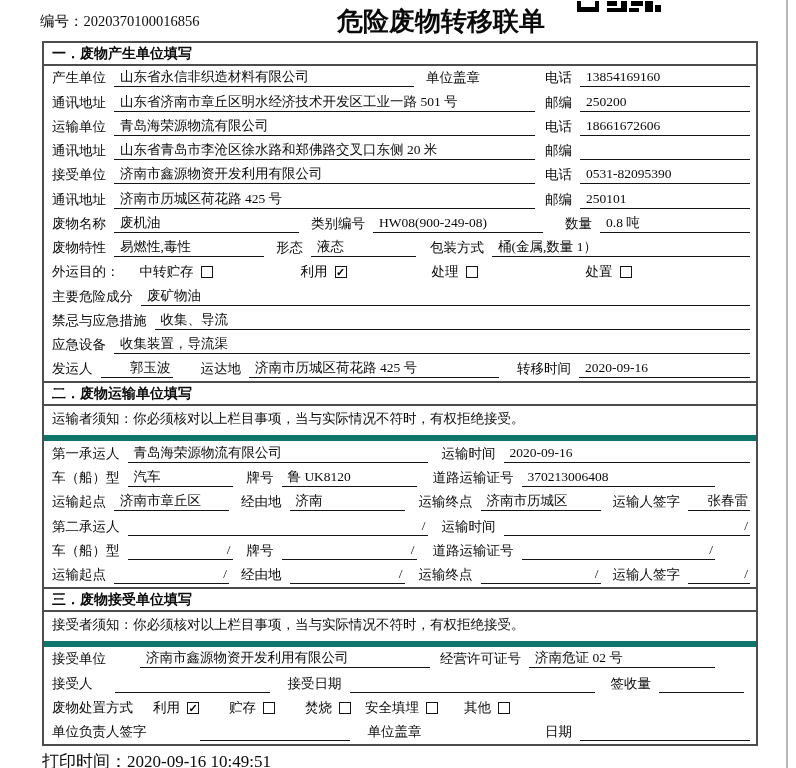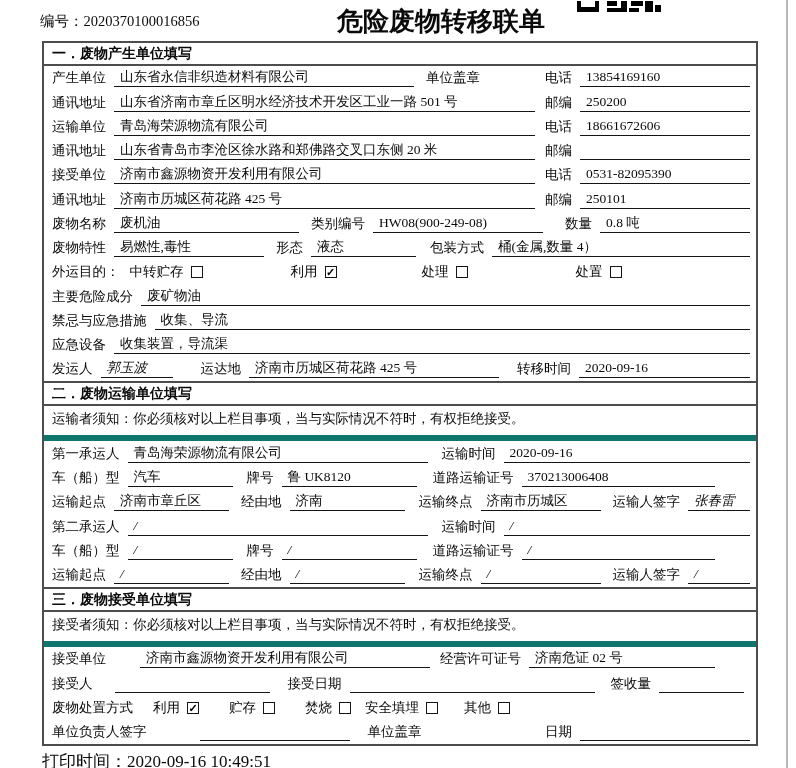--- a/index.html
+++ b/index.html
@@ -19,21 +19,21 @@
     border:2px solid #4d4d4d; display:flex; flex-direction:column; background:#fff;
   }
   .sec-header { font-weight:bold; font-size:14px; padding:2px 8px 1px; border-bottom:2px solid #4d4d4d; flex:none; }
   .sec-header.mid { border-top:2px solid #4d4d4d; }
   .notice-row { padding:4px 8px 7px; border-bottom:6px solid #0f766e; flex:none; white-space:nowrap; }
 
   .row { display:flex; align-items:flex-end; padding:0 6px 3px 8px; flex:1; min-height:0; white-space:nowrap; }
   .lbl { flex:none; margin-right:8px; }
   .val { border-bottom:1.5px solid #141414; min-height:18px; padding:0 2px 0 6px; flex:none; overflow:visible; }
   .fx  { flex:1 1 auto; }
-  .ctr { text-align:left;font-style:italic; }
+  .ctr { text-align:right; }
   .mr35 { margin-right:35px; }
   .sp  { flex:1 1 auto; }
 
   .w90{width:72px}.w105{width:105px}.w115{width:115px}.w120{width:120px}
   .w135{width:135px}.w150{width:150px}.w155{width:155px}.w170{width:170px}
   .w185{width:185px}.w240{width:250px}.w245{width:245px}
   .w285{width:300px}.w290{width:290px}.w300{width:300px}
 
   .cb-item { flex:none; display:flex; align-items:center; }
   .cb {
@@ -122,26 +122,26 @@
     <span class="lbl" style="margin-left:22px">数量</span>
     <span class="val fx">0.8 吨</span>
   </div>
 
   <div class="row">
     <span class="lbl">废物特性</span>
     <span class="val w150">易燃性,毒性</span>
     <span class="lbl" style="margin-left:12px">形态</span>
     <span class="val w105">液态</span>
     <span class="lbl" style="margin-left:14px">包装方式</span>
-    <span class="val fx">桶(金属,数量 4）</span>
+    <span class="val fx">桶(金属,数量 1）</span>
   </div>
 
   <div class="row">
     <span class="lbl">外运目的：</span>
-    <span class="cb-item" style="margin-left:2px">
+    <span class="cb-item" style="margin-left:12px">
       <span>中转贮存</span>
       <span class="cb"></span>
     </span>
     <span class="cb-item" style="margin-left:88px">
       <span>利用</span>
       <span class="cb">✓</span>
     </span>
     <span class="cb-item" style="margin-left:85px">
       <span>处理</span>
       <span class="cb"></span>

